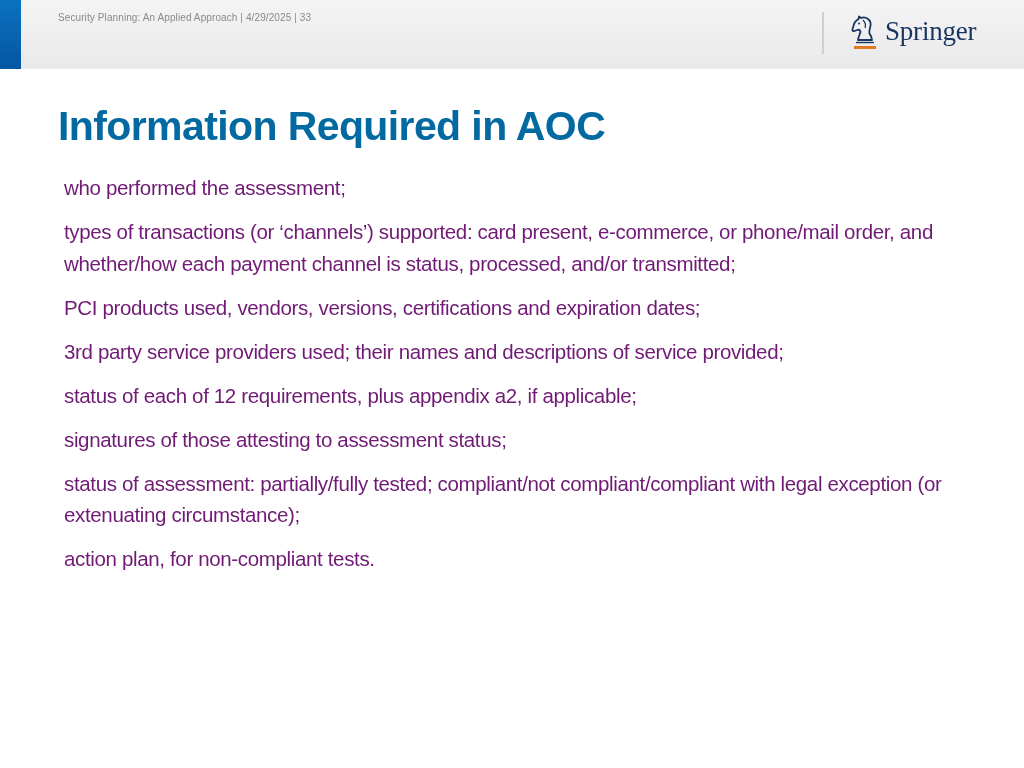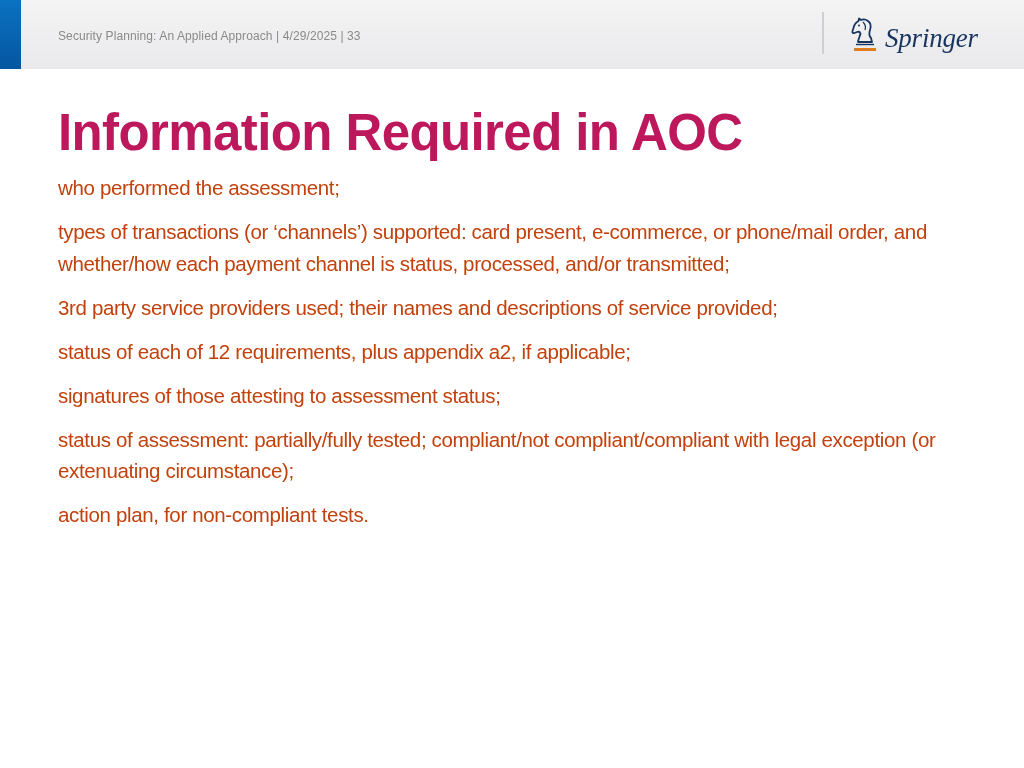--- a/index.html
+++ b/index.html
@@ -28,43 +28,42 @@
       position: absolute;
       left: 0;
       top: 0;
       width: 21px;
       height: 69px;
       background: linear-gradient(to bottom, #0a72c2 0%, #0656a0 100%);
     }
     .header-meta {
       position: absolute;
       left: 58px;
-      top: 29px;
+      top: 12px;
       font-family: "Liberation Sans", sans-serif;
-      font-size: 12px;
+      font-size: 10px;
       color: #8a8a8a;
       white-space: nowrap;
       letter-spacing: 0.1px;
     }
     .header-divider {
       position: absolute;
       left: 822px;
       top: 12px;
       width: 2px;
       height: 42px;
       background: #cfcfd2;
     }
     .logo {
       position: absolute;
       left: 850px;
       top: 14px;
       height: 40px;
       display: flex;
-      align-items: flex-end;
-      font-style: italic;
+      align-items: flex-start;
     }
     .logo-mark {
       position: relative;
       width: 30px;
       height: 38px;
     }
     .logo-mark svg {
       display: block;
     }
     .logo-text {
@@ -74,34 +73,34 @@
       margin-left: 5px;
       margin-top: 2px;
       letter-spacing: -0.2px;
     }
     .title {
       position: absolute;
       left: 58px;
       top: 103px;
       font-family: "Liberation Sans", sans-serif;
       font-weight: bold;
-      font-size: 51px;
-      color: #be185d;
+      font-size: 41px;
+      color: #0369a1;
       letter-spacing: -0.6px;
       white-space: nowrap;
     }
     .content {
       position: absolute;
-      left: 58px;
+      left: 64px;
       top: 172px;
       width: 900px;
       font-family: "Liberation Sans", sans-serif;
       font-size: 20.5px;
       line-height: 31.5px;
-      color: #c2410c;
+      color: #701a75;
       letter-spacing: -0.35px;
     }
     .content .item {
       margin: 0 0 12.5px 0;
     }
   </style>
 </head>
 <body>
 
 <div class="slide">
@@ -122,20 +121,21 @@
       </div>
       <div class="logo-text">Springer</div>
     </div>
   </div>
 
   <h1 class="title" style="margin:0;">Information Required in AOC</h1>
 
   <div class="content">
     <p class="item">who performed the assessment;</p>
     <p class="item">types of transactions (or ‘channels’) supported: card present, e-commerce, or phone/mail order, and whether/how each payment channel is status, processed, and/or transmitted;</p>
+    <p class="item">PCI products used, vendors, versions, certifications and expiration dates;</p>
     <p class="item">3rd party service providers used; their names and descriptions of service provided;</p>
     <p class="item">status of each of 12 requirements, plus appendix a2, if applicable;</p>
     <p class="item">signatures of those attesting to assessment status;</p>
     <p class="item">status of assessment: partially/fully tested; compliant/not compliant/compliant with legal exception (or extenuating circumstance);</p>
     <p class="item">action plan, for non-compliant tests.</p>
   </div>
 
 </div>
 
 </body></html>

